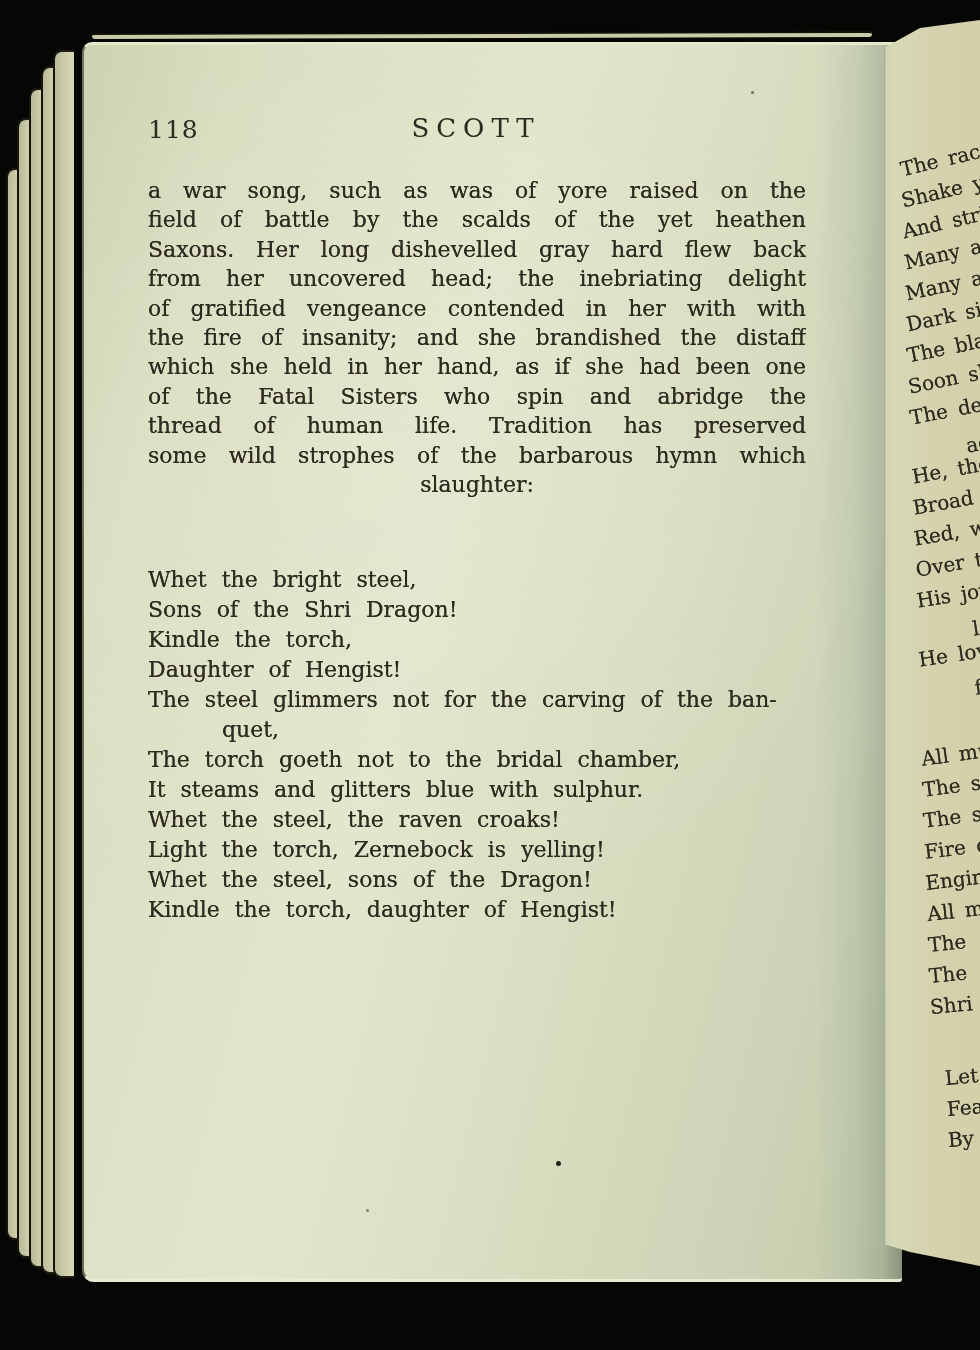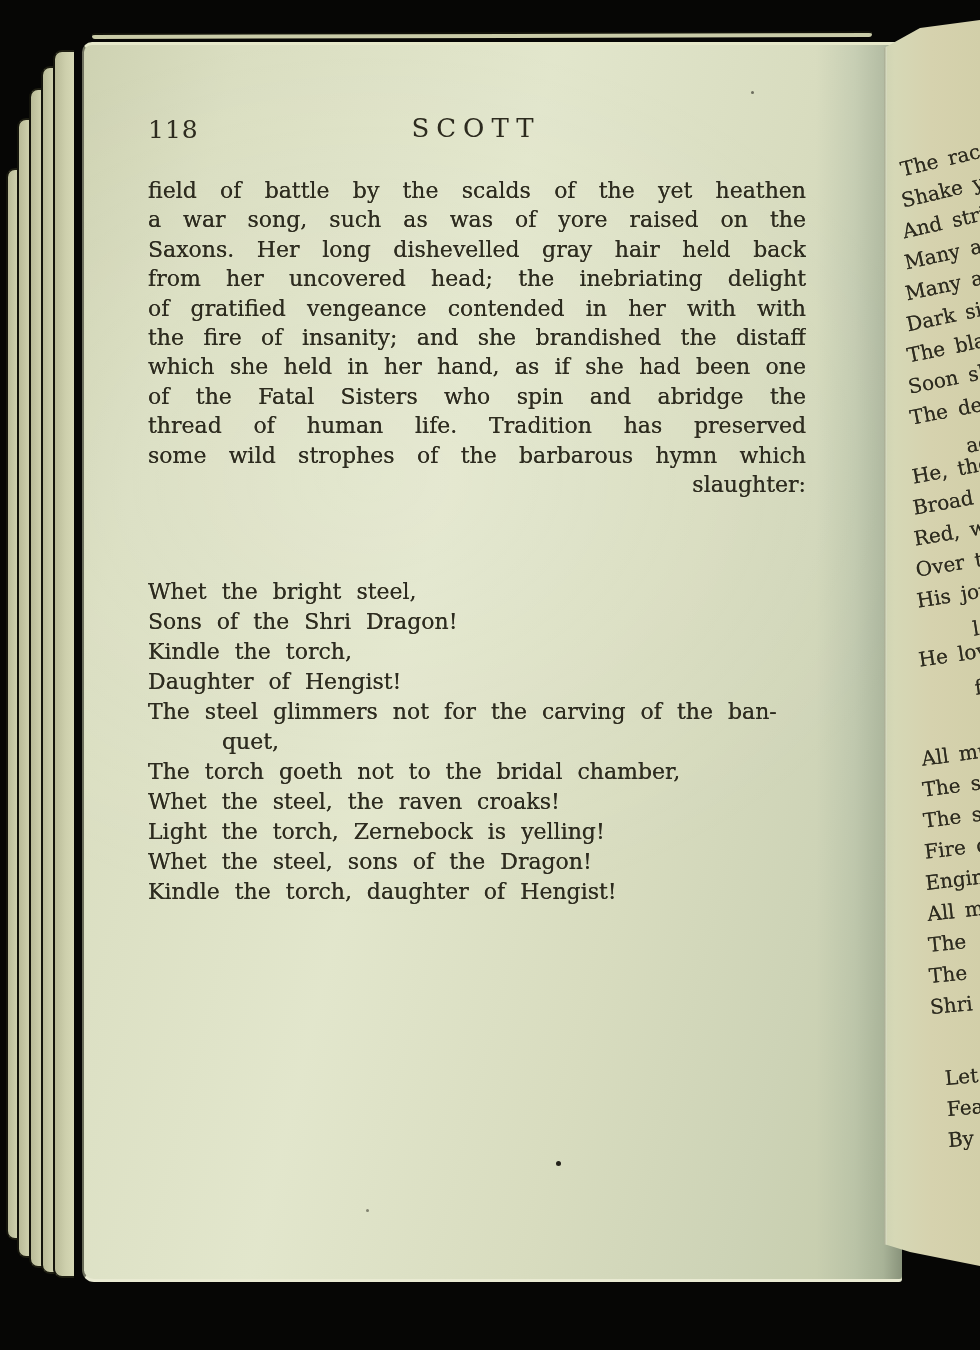--- a/index.html
+++ b/index.html
@@ -38,25 +38,25 @@
           background:linear-gradient(90deg,rgba(120,135,115,0) 0%,rgba(130,150,135,.18) 45%,rgba(95,115,100,.28) 78%,rgba(55,70,58,.42) 100%);}
 
   .page-number{position:absolute;left:64px;top:70px;font-size:25px;letter-spacing:1px;}
   .running-header{position:absolute;left:0;top:68px;width:784px;text-align:center;
                   font-size:26px;letter-spacing:7px;}
 
   .prose{position:absolute;left:64px;top:131px;width:658px;font-size:22px;word-spacing:2px;}
   .jline{text-align:justify;height:29.4px;line-height:29.4px;overflow:hidden;
          text-shadow:0 0 .5px rgba(45,43,31,.85);}
   .jline::after{content:"";display:inline-block;width:100%;height:0;}
-  .jline.nojust{text-align:right;}
+  .jline.nojust{text-align:center;}
   .jline.nojust::after{content:none;}
 
   .stanza{position:absolute;left:64px;font-size:22px;word-spacing:8px;}
-  .s1{top:532px;}
+  .s1{top:520px;}
   .s2{top:941px;}
   .stanza .pline{line-height:30px;white-space:nowrap;text-shadow:0 0 .5px rgba(45,43,31,.85);}
   .stanza .pline.indent{padding-left:74px;}
 
   .speck{position:absolute;background:#23221a;border-radius:50%;}
 
   
   .facing-page{position:absolute;left:858px;top:12px;width:122px;height:1278px;
                clip-path:polygon(26px 36px,62px 16px,122px 8px,122px 1254px,52px 1240px,26px 1232px);
                background:linear-gradient(90deg,#a9b396 0%,#c6cdaf 8%,#d6d8b6 30%,#d6d2ae 60%,var(--facing) 100%);}
@@ -76,41 +76,42 @@
   <div class="edge e4"></div>
   <div class="edge e5"></div>
 
   <div class="top-sliver"></div>
 
   <div class="main-page">
     <div class="page-number">118</div>
     <div class="running-header">SCOTT</div>
 
     <div class="prose">
+        <div class="jline">a war song, such as was of yore raised on the</div>
         <div class="jline">field of battle by the scalds of the yet heathen</div>
-        <div class="jline">a war song, such as was of yore raised on the</div>
-        <div class="jline">Saxons.  Her long dishevelled gray hair held back</div>
+        <div class="jline">Saxons.  Her long dishevelled gray hard flew back</div>
         <div class="jline">from her uncovered head; the inebriating delight</div>
         <div class="jline">of gratified vengeance contended in her with with</div>
         <div class="jline">the fire of insanity; and she brandished the distaff</div>
         <div class="jline">which she held in her hand, as if she had been one</div>
         <div class="jline">of the Fatal Sisters who spin and abridge the</div>
         <div class="jline">thread of human life.  Tradition has preserved</div>
         <div class="jline">some wild strophes of the barbarous hymn which</div>
         <div class="jline nojust">slaughter:</div>
       </div>
 
     <div class="stanza s1">
         <div class="pline">Whet the bright steel,</div>
         <div class="pline">Sons of the Shri Dragon!</div>
         <div class="pline">Kindle the torch,</div>
         <div class="pline">Daughter of Hengist!</div>
         <div class="pline">The steel glimmers not for the carving of the ban-</div>
         <div class="pline indent">quet,</div>
         <div class="pline">The torch goeth not to the bridal chamber,</div>
+        <div class="pline">It steams and glitters blue with sulphur.</div>
         <div class="pline">Whet the steel, the raven croaks!</div>
         <div class="pline">Light the torch, Zernebock is yelling!</div>
         <div class="pline">Whet the steel, sons of the Dragon!</div>
         <div class="pline">Kindle the torch, daughter of Hengist!</div>
       </div>
 
 
     <div class="speck" style="left:472px;top:1116px;width:5px;height:5px;"></div>
     <div class="speck" style="left:282px;top:1164px;width:3px;height:3px;opacity:.5;"></div>
     <div class="speck" style="left:667px;top:46px;width:3px;height:3px;opacity:.6;"></div>

